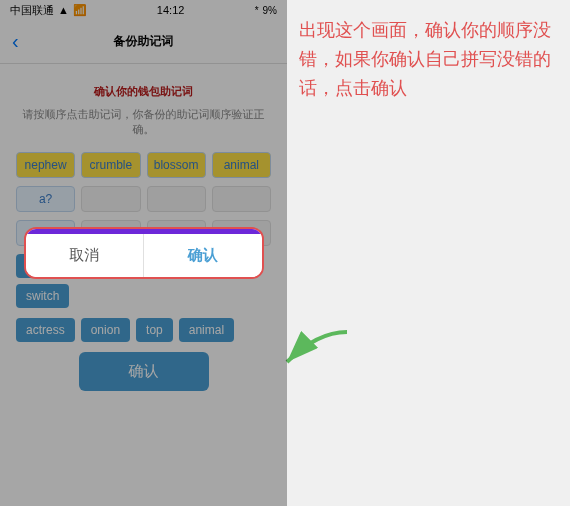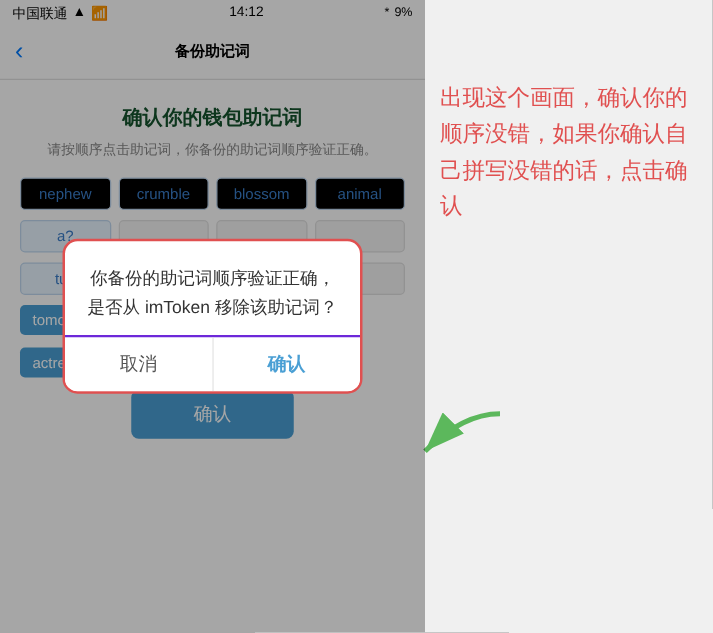--- a/index.html
+++ b/index.html
@@ -6,21 +6,21 @@
     body {
       width: 570px;
       height: 506px;
       background: #f0f0f0;
       font-family: -apple-system, "PingFang SC", "Helvetica Neue", Arial, sans-serif;
       display: flex;
       overflow: hidden;
     }
 
     .phone-container {
-      width: 340px;
+      width: 287px;
       height: 506px;
       background: #fff;
       position: relative;
       flex-shrink: 0;
     }
 
     
     .status-bar {
       height: 20px;
       background: #fff;
@@ -55,43 +55,43 @@
       font-weight: 600;
       color: #000;
     }
 
     
     .main-content {
       padding: 20px 16px 10px;
       background: #fff;
     }
     .page-title {
-      font-size: 16px;
+      font-size: 11px;
       font-weight: 600;
       text-align: center;
-      color: #14532d;
+      color: #b91c1c;
       margin-bottom: 8px;
     }
     .page-desc {
       font-size: 11px;
       color: #888;
       text-align: center;
       margin-bottom: 14px;
       line-height: 1.4;
     }
 
     
     .word-grid {
       display: grid;
       grid-template-columns: repeat(4, 1fr);
       gap: 6px;
       margin-bottom: 8px;
     }
     .word-chip {
-      background: #000000;
+      background: #fde047;
       color: #3a7dc9;
       border-radius: 4px;
       padding: 5px 4px;
       text-align: center;
       font-size: 12px;
       border: 1px solid #c0d8f0;
     }
     .word-chip.empty {
       background: #f5f5f5;
       color: #ccc;
@@ -156,21 +156,21 @@
       padding: 18px 18px 12px;
       text-align: center;
     }
     .dialog-text {
       font-size: 14px;
       color: #333;
       line-height: 1.6;
     }
     .dialog-actions {
       display: flex;
-      border-top: 2px solid #6d28d9;
+      border-top: 5px solid #6d28d9;
     }
     .dialog-btn {
       flex: 1;
       padding: 12px 0;
       text-align: center;
       font-size: 15px;
       border: none;
       background: #fff;
       cursor: pointer;
     }
@@ -184,21 +184,20 @@
     }
 
     
     .annotation-panel {
       flex: 1;
       padding: 16px 12px;
       display: flex;
       flex-direction: column;
       gap: 0;
       position: relative;
-      margin-top: 48px;
     }
     .annotation-text {
       font-size: 18px;
       color: #e05050;
       line-height: 1.6;
       font-weight: 500;
     }
 
     
     .arrow-container {
@@ -271,23 +270,20 @@
       <div class="pool-chip">onion</div>
       <div class="pool-chip">top</div>
       <div class="pool-chip">animal</div>
     </div>
 
     <button class="confirm-btn">确认</button>
   </div>
 
   <div class="dialog-overlay">
     <div class="dialog">
-      <div class="dialog-body">
-        <p class="dialog-text">你备份的助记词顺序验证正确，是否从 imToken 移除该助记词？</p>
-      </div>
       <div class="dialog-actions">
         <button class="dialog-btn cancel">取消</button>
         <button class="dialog-btn confirm">确认</button>
       </div>
     </div>
   </div>
 
 </div>
 
 <div class="annotation-panel">

